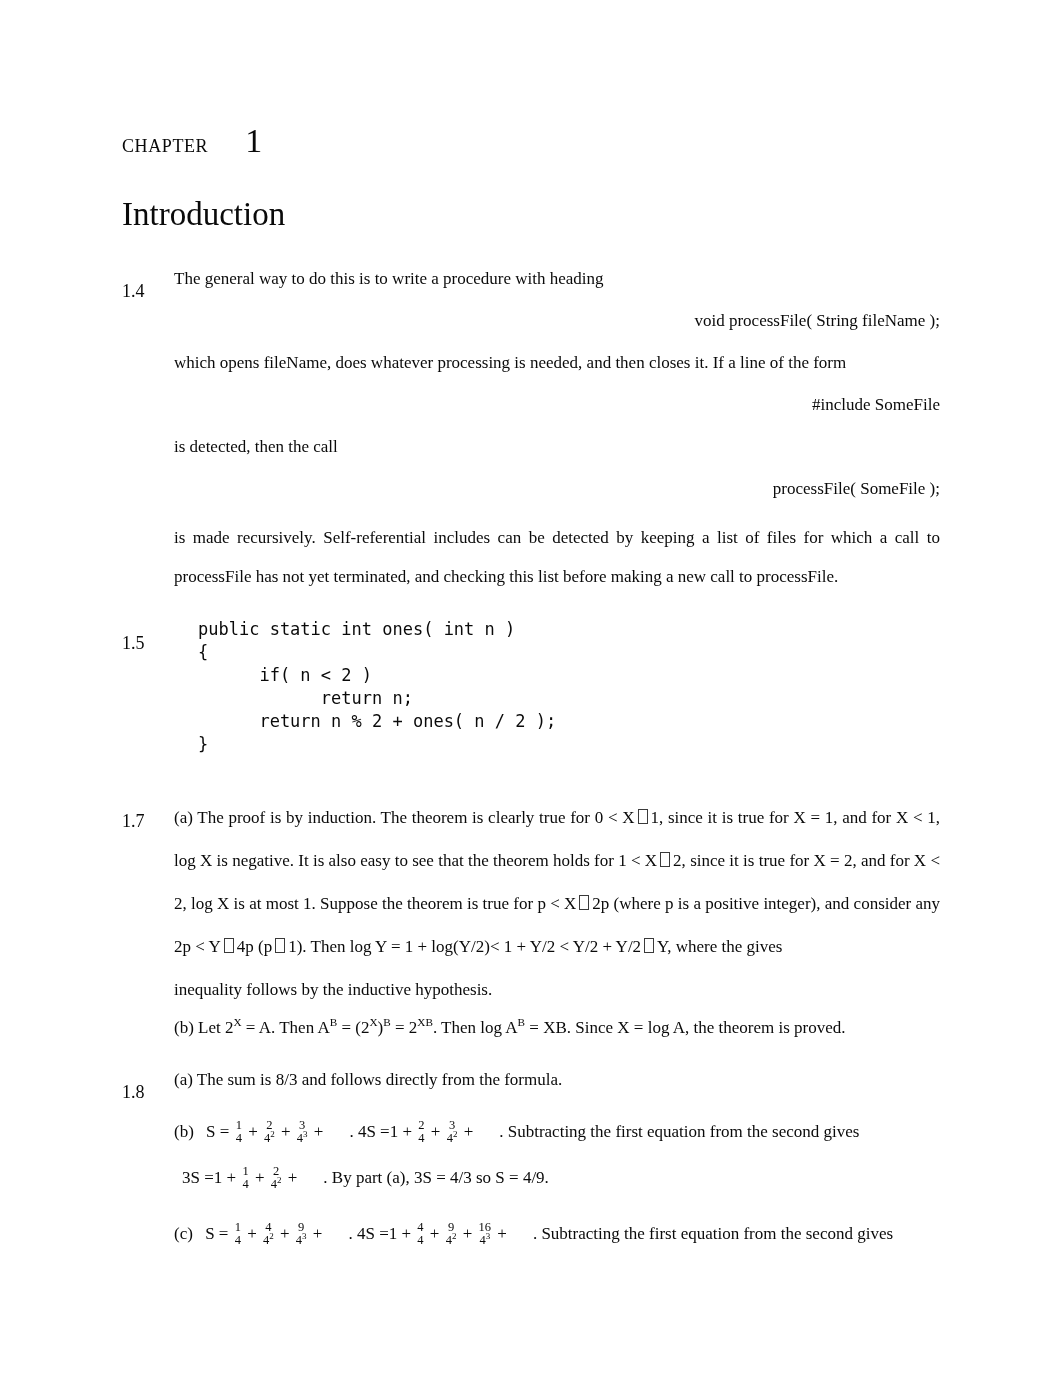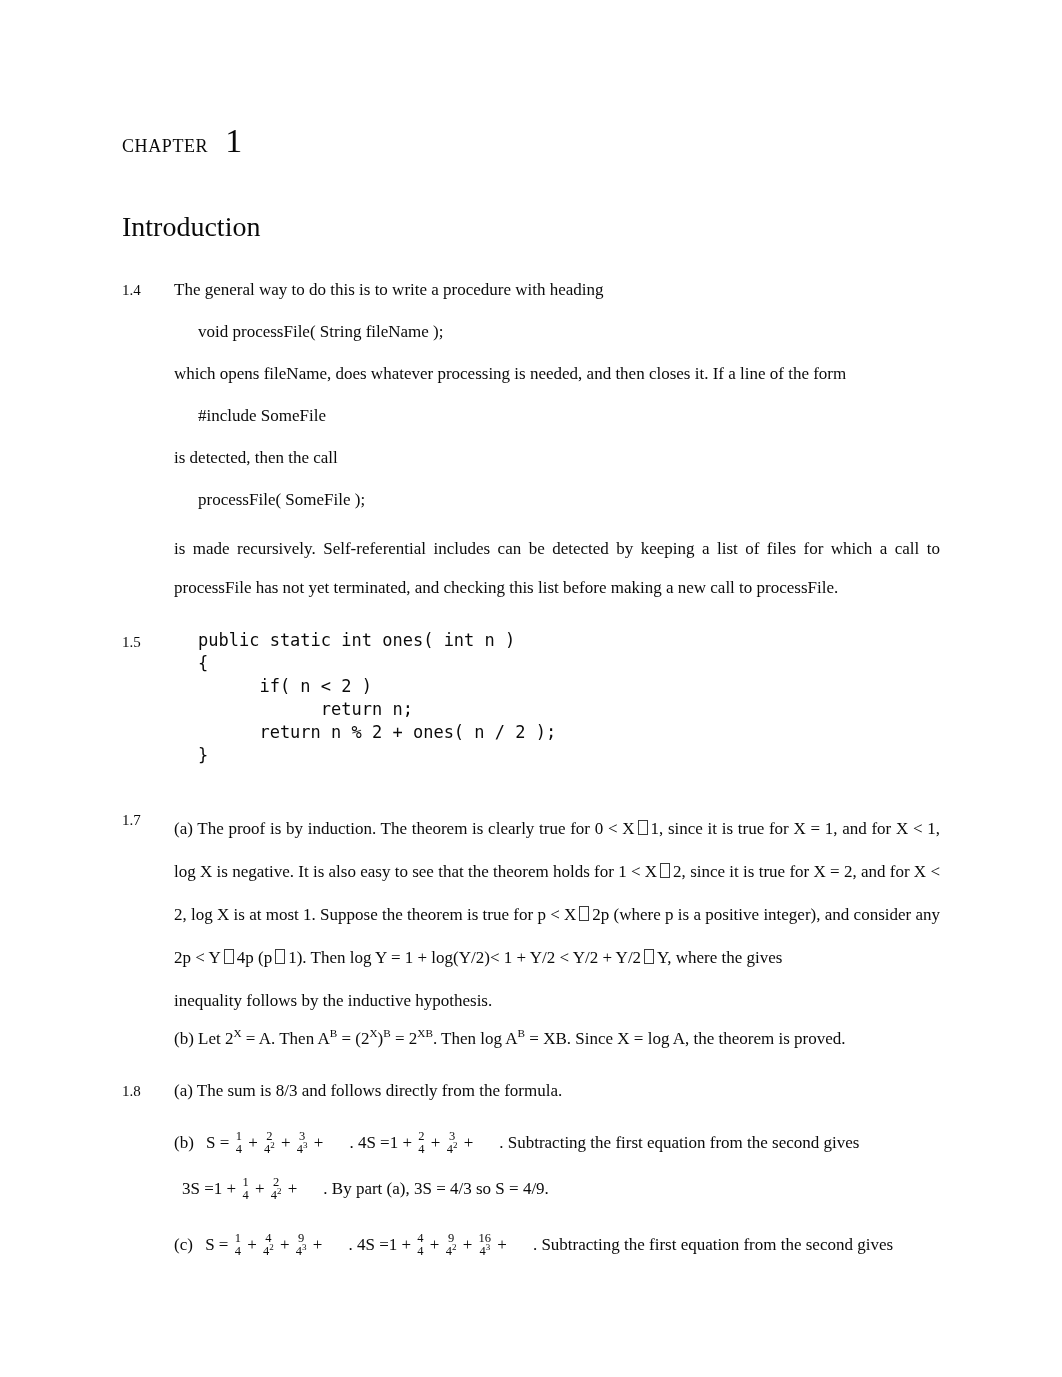--- a/index.html
+++ b/index.html
@@ -22,49 +22,50 @@
     top: 0;
     width: 818px;
   }
 
   
   .chapter-head {
     margin-top: 124px;
     display: flex;
     align-items: baseline;
     height: 44px;
+    gap: 20px;
   }
   .chapter-word {
     font-size: 25px;
     letter-spacing: 0.6px;
     font-variant: small-caps;
     text-transform: lowercase;
   }
   .chapter-num {
     font-size: 34px;
     margin-left: 17px;
     line-height: 1;
   }
   .chapter-title {
-    margin-top: 44px;
-    font-size: 28px;
+    margin-top: 28px;
+    font-size: 33px;
     line-height: 1.1;
   }
 
   
   .problem {
     position: relative;
     margin-top: 34px;
   }
   .pnum {
     position: absolute;
     left: 0;
-    top: 0;
+    top: 12px;
     width: 52px;
-    font-size: 15px;
+    font-size: 18px;
     line-height: 26px;
     font-family: Liberation Serif, serif;
   }
   .pbody {
     margin-left: 52px;
   }
 
   .para {
     font-size: 17px;
     line-height: 26px;
@@ -74,21 +75,21 @@
   .para.last { margin-bottom: 0; }
   .para.nojust { text-align: left; }
   .indent {
     font-size: 17px;
     line-height: 26px;
     margin: 0 0 13px 24px;
     text-align: left;
   }
 
   
-  .loose { margin-bottom: 16px; }
+  .loose { margin-bottom: 16px; text-align: right; }
 
   
   .codeblock {
     font-size: 17px;
     line-height: 23px;
     margin: 0 0 0 24px;
     white-space: pre;
   }
 
   

